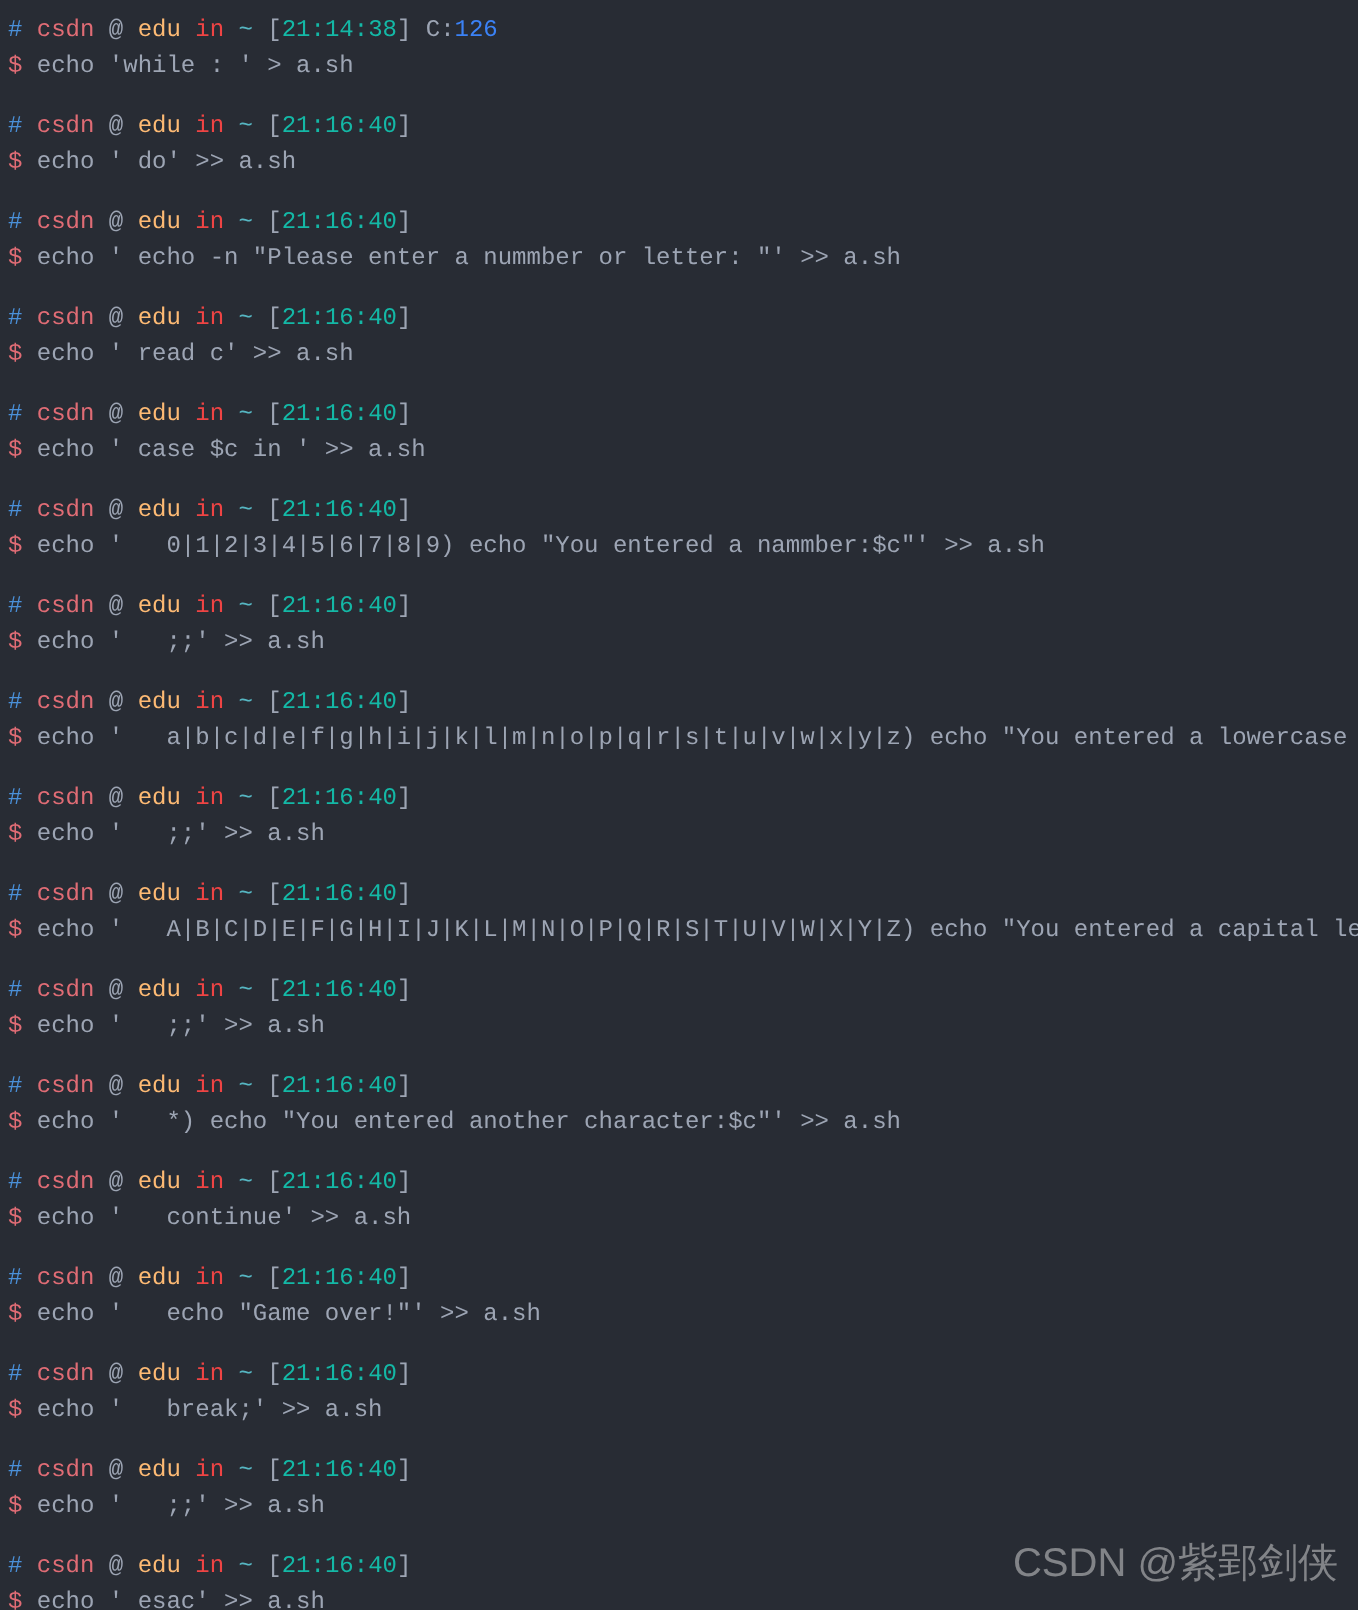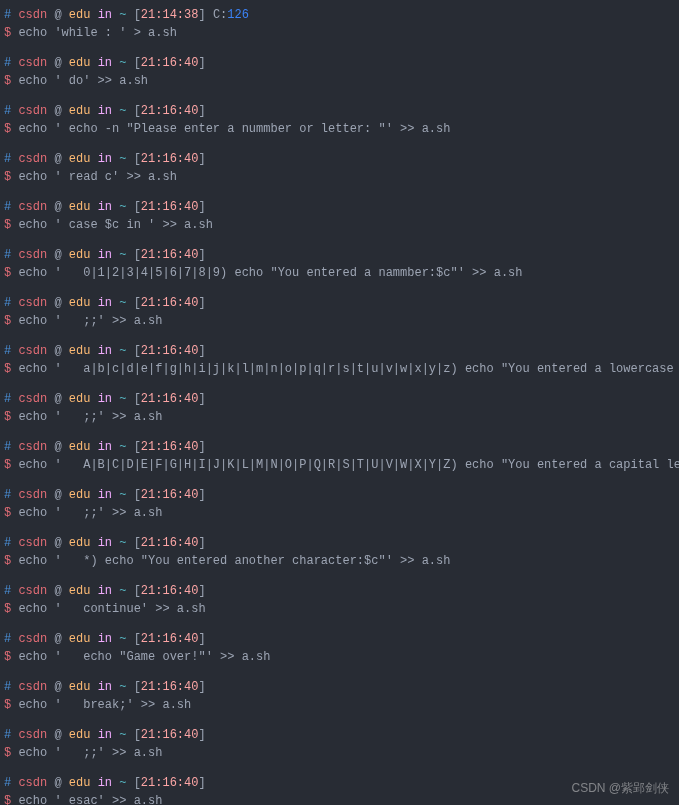--- a/index.html
+++ b/index.html
@@ -16,35 +16,35 @@
   .terminal {
     padding: 6px 4px;
     white-space: pre;
     color: #abb2bf;
   }
   .block { margin-bottom: 12px; }
   .hash { color: #4a90d9; }
   .user { color: #e06c75; }
   .at   { color: #9da5b4; }
   .host { color: #fdba74; }
-  .in   { color: #f0abfc; margin-top: 20px; }
+  .in   { color: #ef4444; margin-top: 20px; }
   .tilde{ color: #56b6c2; }
   .brack{ color: #9da5b4; }
-  .time { color: #fca5a5; }
+  .time { color: #14b8a6; }
   .cl   { color: #9da5b4; }
   .cnum { color: #3b82f6; }
   .dollar{ color: #e06c75; }
   .cmd  { color: #9da5b4; text-align: center; }
   .watermark {
     position: absolute;
     right: 10px;
     bottom: 8px;
     color: rgba(220,220,220,0.5);
     font-family: Arial, sans-serif;
-    font-size: 12px;
+    font-size: 20px;
     pointer-events: none;
   }
 </style>
 </head>
 <body>
 
 <div class="terminal" id="term"><div class="block"><div><span class="hash">#</span> <span class="user">csdn</span> <span class="at">@</span> <span class="host">edu</span> <span class="in">in</span> <span class="tilde">~</span> <span class="brack">[</span><span class="time">21:14:38</span><span class="brack">]</span> <span class="cl">C:</span><span class="cnum">126</span></div><div><span class="dollar">$</span> <span class="cmd">echo 'while : ' &gt; a.sh</span></div></div><div class="block"><div><span class="hash">#</span> <span class="user">csdn</span> <span class="at">@</span> <span class="host">edu</span> <span class="in">in</span> <span class="tilde">~</span> <span class="brack">[</span><span class="time">21:16:40</span><span class="brack">]</span></div><div><span class="dollar">$</span> <span class="cmd">echo ' do' &gt;&gt; a.sh</span></div></div><div class="block"><div><span class="hash">#</span> <span class="user">csdn</span> <span class="at">@</span> <span class="host">edu</span> <span class="in">in</span> <span class="tilde">~</span> <span class="brack">[</span><span class="time">21:16:40</span><span class="brack">]</span></div><div><span class="dollar">$</span> <span class="cmd">echo ' echo -n "Please enter a nummber or letter: "' &gt;&gt; a.sh</span></div></div><div class="block"><div><span class="hash">#</span> <span class="user">csdn</span> <span class="at">@</span> <span class="host">edu</span> <span class="in">in</span> <span class="tilde">~</span> <span class="brack">[</span><span class="time">21:16:40</span><span class="brack">]</span></div><div><span class="dollar">$</span> <span class="cmd">echo ' read c' &gt;&gt; a.sh</span></div></div><div class="block"><div><span class="hash">#</span> <span class="user">csdn</span> <span class="at">@</span> <span class="host">edu</span> <span class="in">in</span> <span class="tilde">~</span> <span class="brack">[</span><span class="time">21:16:40</span><span class="brack">]</span></div><div><span class="dollar">$</span> <span class="cmd">echo ' case $c in ' &gt;&gt; a.sh</span></div></div><div class="block"><div><span class="hash">#</span> <span class="user">csdn</span> <span class="at">@</span> <span class="host">edu</span> <span class="in">in</span> <span class="tilde">~</span> <span class="brack">[</span><span class="time">21:16:40</span><span class="brack">]</span></div><div><span class="dollar">$</span> <span class="cmd">echo '   0|1|2|3|4|5|6|7|8|9) echo "You entered a nammber:$c"' &gt;&gt; a.sh</span></div></div><div class="block"><div><span class="hash">#</span> <span class="user">csdn</span> <span class="at">@</span> <span class="host">edu</span> <span class="in">in</span> <span class="tilde">~</span> <span class="brack">[</span><span class="time">21:16:40</span><span class="brack">]</span></div><div><span class="dollar">$</span> <span class="cmd">echo '   ;;' &gt;&gt; a.sh</span></div></div><div class="block"><div><span class="hash">#</span> <span class="user">csdn</span> <span class="at">@</span> <span class="host">edu</span> <span class="in">in</span> <span class="tilde">~</span> <span class="brack">[</span><span class="time">21:16:40</span><span class="brack">]</span></div><div><span class="dollar">$</span> <span class="cmd">echo '   a|b|c|d|e|f|g|h|i|j|k|l|m|n|o|p|q|r|s|t|u|v|w|x|y|z) echo "You entered a lowercase letter: $c. Continue."' &gt;&gt; a.sh</span></div></div><div class="block"><div><span class="hash">#</span> <span class="user">csdn</span> <span class="at">@</span> <span class="host">edu</span> <span class="in">in</span> <span class="tilde">~</span> <span class="brack">[</span><span class="time">21:16:40</span><span class="brack">]</span></div><div><span class="dollar">$</span> <span class="cmd">echo '   ;;' &gt;&gt; a.sh</span></div></div><div class="block"><div><span class="hash">#</span> <span class="user">csdn</span> <span class="at">@</span> <span class="host">edu</span> <span class="in">in</span> <span class="tilde">~</span> <span class="brack">[</span><span class="time">21:16:40</span><span class="brack">]</span></div><div><span class="dollar">$</span> <span class="cmd">echo '   A|B|C|D|E|F|G|H|I|J|K|L|M|N|O|P|Q|R|S|T|U|V|W|X|Y|Z) echo "You entered a capital letter: $c. Continue." ' &gt;&gt; a.sh</span></div></div><div class="block"><div><span class="hash">#</span> <span class="user">csdn</span> <span class="at">@</span> <span class="host">edu</span> <span class="in">in</span> <span class="tilde">~</span> <span class="brack">[</span><span class="time">21:16:40</span><span class="brack">]</span></div><div><span class="dollar">$</span> <span class="cmd">echo '   ;;' &gt;&gt; a.sh</span></div></div><div class="block"><div><span class="hash">#</span> <span class="user">csdn</span> <span class="at">@</span> <span class="host">edu</span> <span class="in">in</span> <span class="tilde">~</span> <span class="brack">[</span><span class="time">21:16:40</span><span class="brack">]</span></div><div><span class="dollar">$</span> <span class="cmd">echo '   *) echo "You entered another character:$c"' &gt;&gt; a.sh</span></div></div><div class="block"><div><span class="hash">#</span> <span class="user">csdn</span> <span class="at">@</span> <span class="host">edu</span> <span class="in">in</span> <span class="tilde">~</span> <span class="brack">[</span><span class="time">21:16:40</span><span class="brack">]</span></div><div><span class="dollar">$</span> <span class="cmd">echo '   continue' &gt;&gt; a.sh</span></div></div><div class="block"><div><span class="hash">#</span> <span class="user">csdn</span> <span class="at">@</span> <span class="host">edu</span> <span class="in">in</span> <span class="tilde">~</span> <span class="brack">[</span><span class="time">21:16:40</span><span class="brack">]</span></div><div><span class="dollar">$</span> <span class="cmd">echo '   echo "Game over!"' &gt;&gt; a.sh</span></div></div><div class="block"><div><span class="hash">#</span> <span class="user">csdn</span> <span class="at">@</span> <span class="host">edu</span> <span class="in">in</span> <span class="tilde">~</span> <span class="brack">[</span><span class="time">21:16:40</span><span class="brack">]</span></div><div><span class="dollar">$</span> <span class="cmd">echo '   break;' &gt;&gt; a.sh</span></div></div><div class="block"><div><span class="hash">#</span> <span class="user">csdn</span> <span class="at">@</span> <span class="host">edu</span> <span class="in">in</span> <span class="tilde">~</span> <span class="brack">[</span><span class="time">21:16:40</span><span class="brack">]</span></div><div><span class="dollar">$</span> <span class="cmd">echo '   ;;' &gt;&gt; a.sh</span></div></div><div class="block"><div><span class="hash">#</span> <span class="user">csdn</span> <span class="at">@</span> <span class="host">edu</span> <span class="in">in</span> <span class="tilde">~</span> <span class="brack">[</span><span class="time">21:16:40</span><span class="brack">]</span></div><div><span class="dollar">$</span> <span class="cmd">echo ' esac' &gt;&gt; a.sh</span></div></div></div>
 <div class="watermark">CSDN @紫郢剑侠</div>
 
 </body></html>

